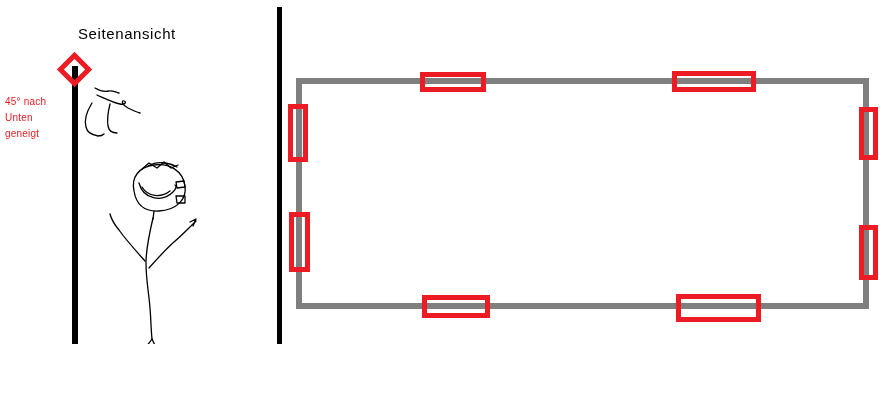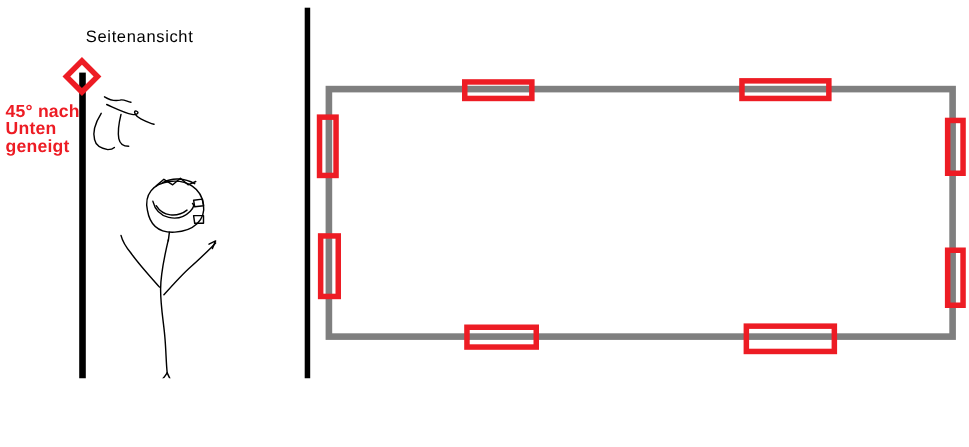--- a/index.html
+++ b/index.html
@@ -26,22 +26,22 @@
   }
   .title-side { left: 78px; top: 25px; }
   .title-top  { left: 348px; top: 27px; }
 
   
   .annotation {
     position: absolute;
     left: 5px;
     top: 94px;
     color: var(--red, #ED1C24);
-    font-size: 16px;
-    font-weight: bold;
+    font-size: 10px;
+    font-weight: normal;
     line-height: 16px;
     letter-spacing: 0.2px;
     white-space: nowrap;
   }
 
   
   .wall-line {
     position: absolute;
     left: 72px; top: 66px;
     width: 6px; height: 306px;

